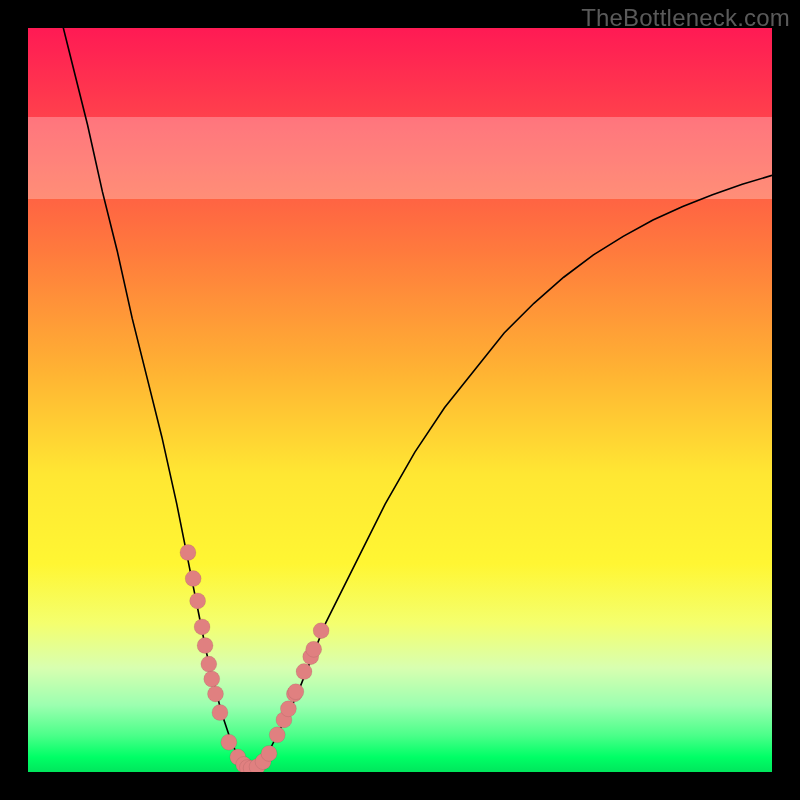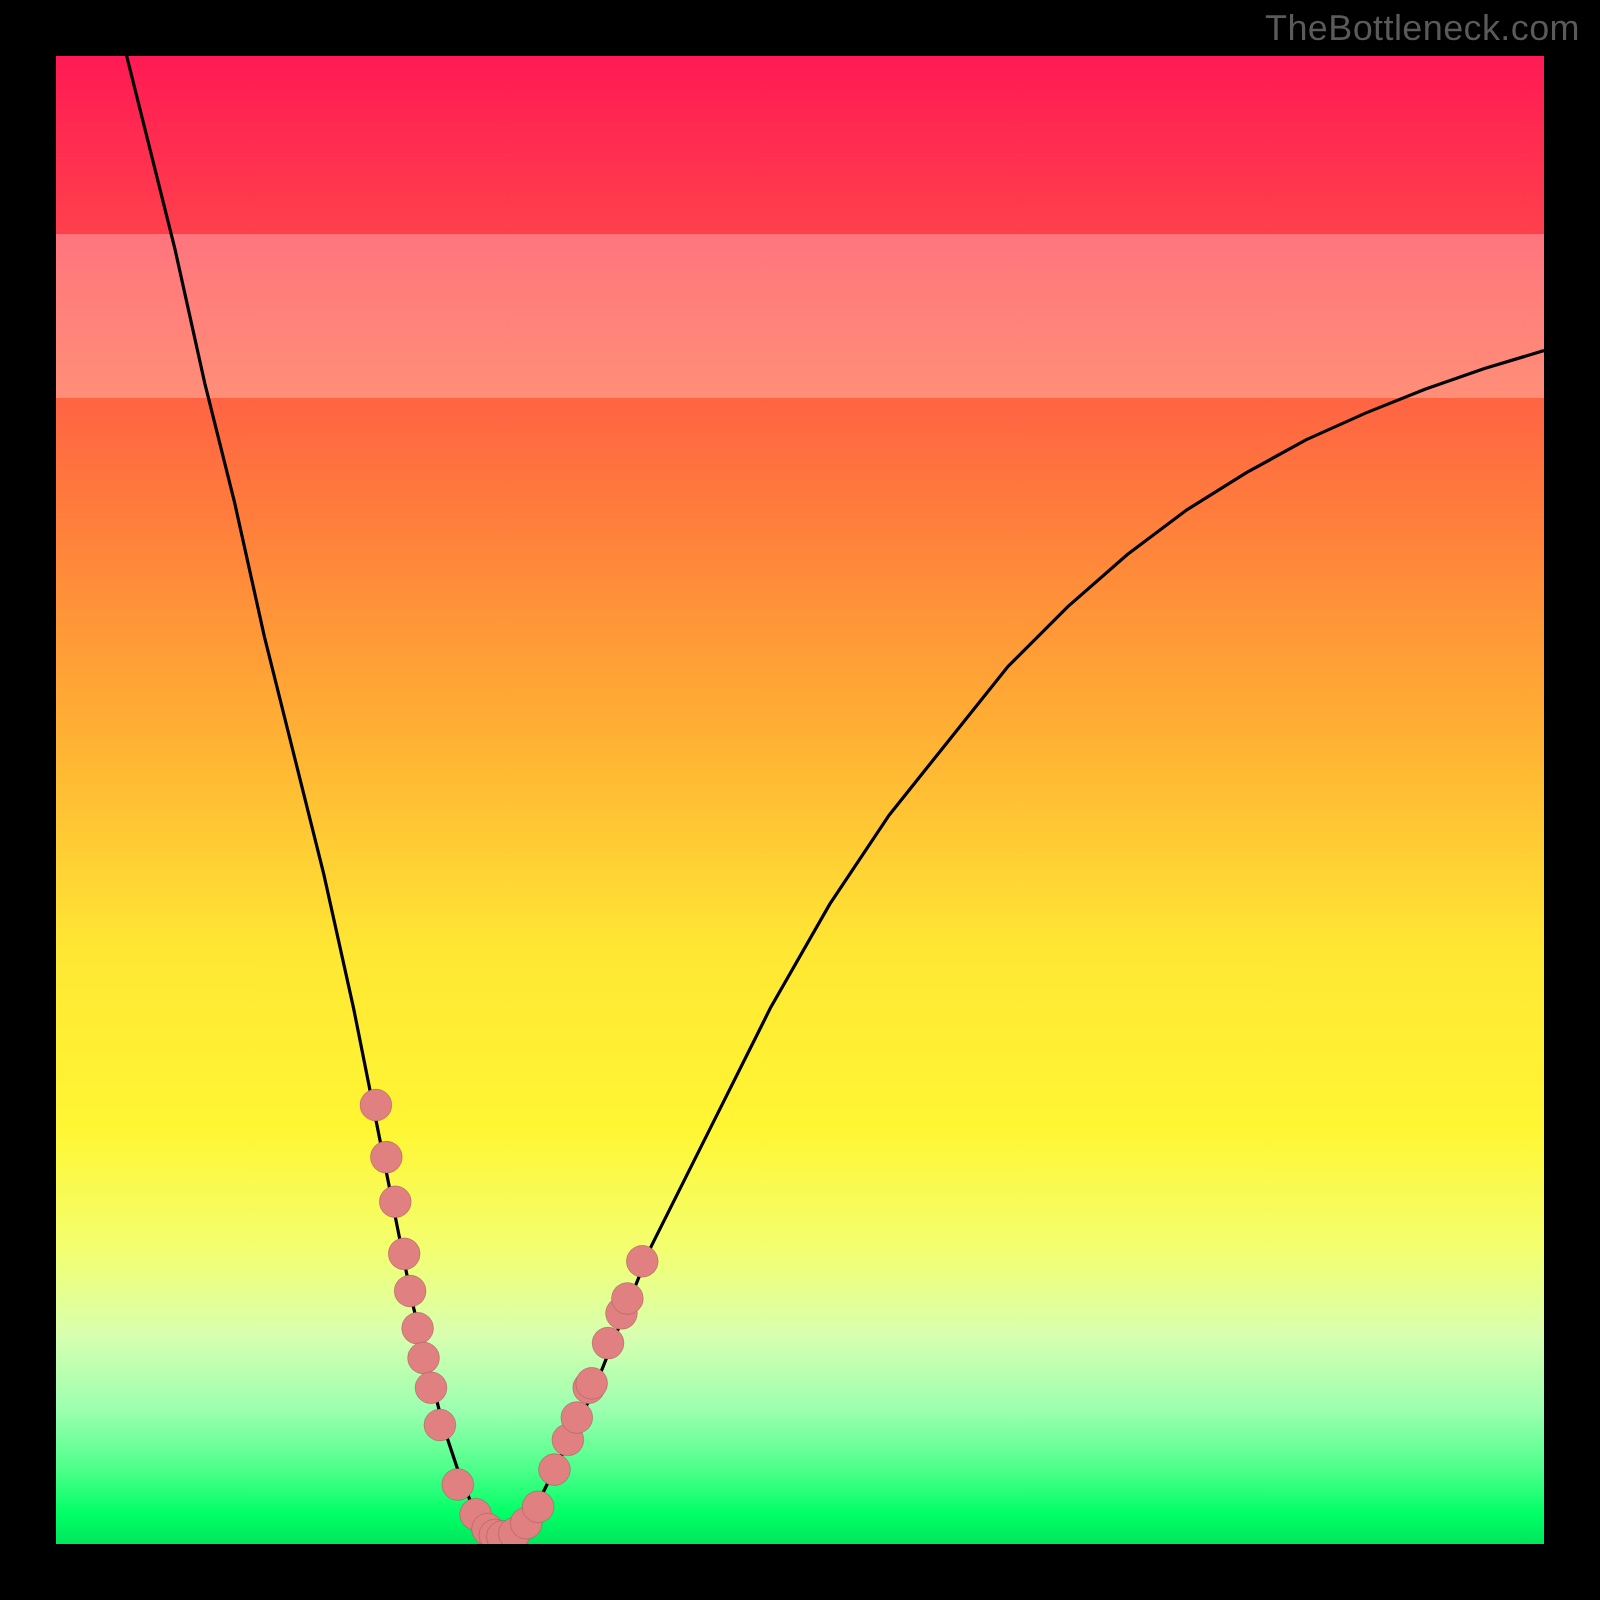--- a/index.html
+++ b/index.html
@@ -44,21 +44,21 @@
     left: 0;
     width: 100%;
     background: rgba(255,255,255,0.28);
     pointer-events: none;
   }
   .watermark {
     position: absolute;
     top: 4px;
     right: 10px;
     color: #5a5a5a;
-    font-size: 18px;
+    font-size: 24px;
     font-weight: 500;
     letter-spacing: 0.2px;
     user-select: none;
   }
   svg {
     position: absolute;
     top: 0;
     left: 0;
   }
   .curve {

